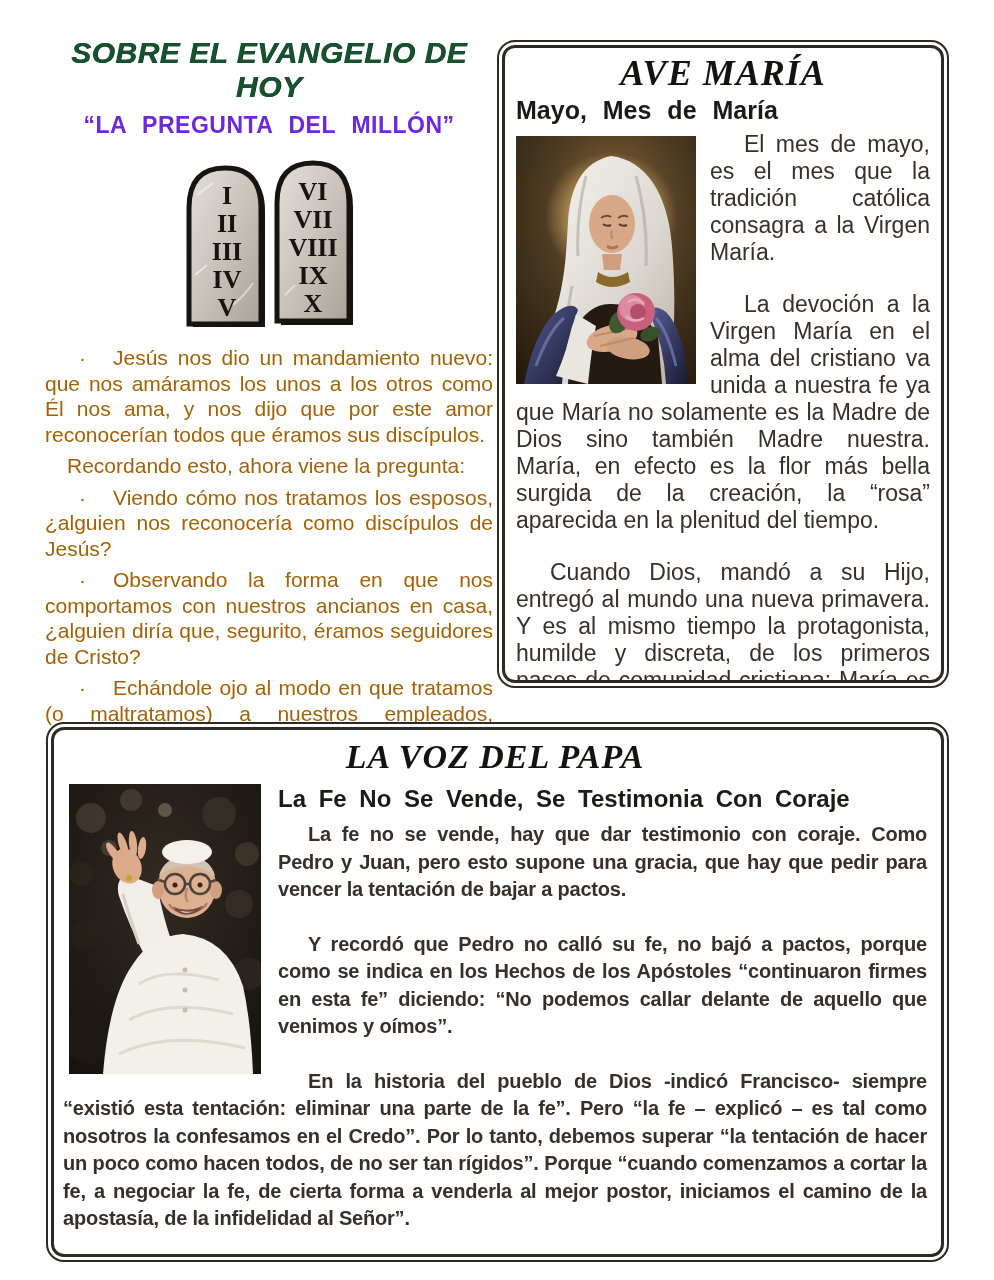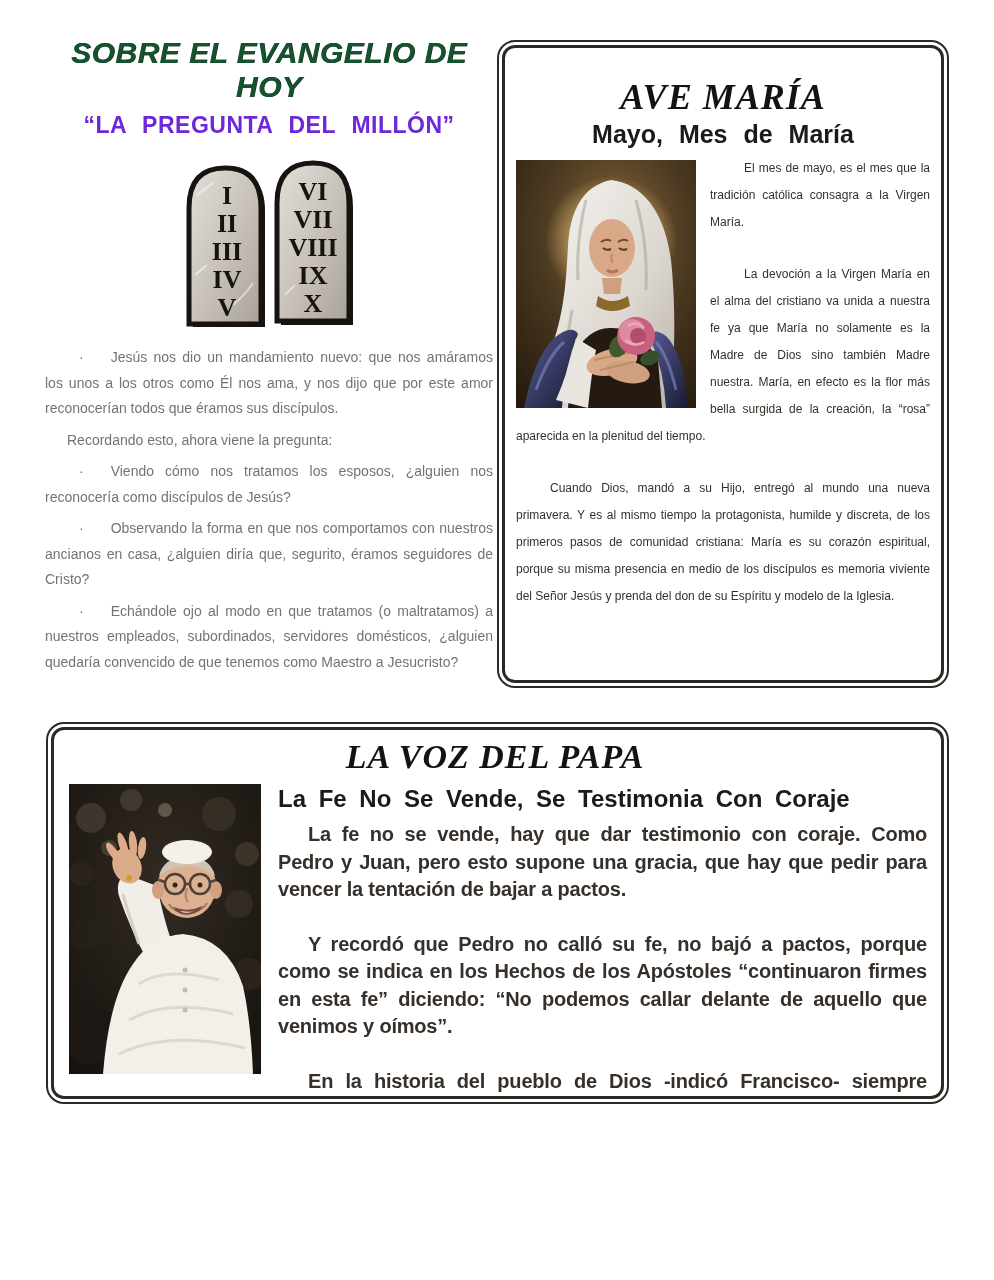--- a/index.html
+++ b/index.html
@@ -8,41 +8,41 @@
 
   
   .left-col{position:absolute;left:45px;top:36px;width:448px;}
   .ev-title{margin:0;text-align:center;font:italic bold 30px "Liberation Sans","DejaVu Sans",sans-serif;
             color:#14532d;letter-spacing:.5px;text-shadow:.5px 0 0 #1c1a17;}
   .ev-sub{margin:8px 0 0;text-align:center;font:bold 23px "Liberation Sans","DejaVu Sans",sans-serif;
           color:#6d28d9;word-spacing:9px;letter-spacing:.5px;}
   .tablets-wrap{width:192px;margin:16px auto 14px;}
   .tablet-num{font-family:"Liberation Serif","DejaVu Serif",serif;font-weight:bold;font-size:26px;fill:#17130f;}
 
-  .bodytext{font-size:14px;line-height:25.5px;text-align:justify;margin:0 0 6px;color:#737373;}
+  .bodytext{font-size:21px;line-height:25.5px;text-align:justify;margin:0 0 6px;color:#a16207;}
   .ind{text-indent:34px;}
   .ind-sm{text-indent:22px;}
   .bullet{margin-right:27px;}
 
   
   .box{position:absolute;border:2px solid #2d2a26;border-radius:18px;padding:3px;box-sizing:border-box;background:#fff;}
   .box-inner{border:3px solid #2d2a26;border-radius:13px;box-sizing:border-box;height:100%;overflow:hidden;}
 
   
   .ave-box{left:497px;top:40px;width:452px;height:648px;}
-  .ave-inner{padding:24px 11px 6px;}
+  .ave-inner{padding:0 11px 6px;}
   .serif-title{margin:4px 0 0;text-align:center;font:italic bold 36px "Liberation Serif","DejaVu Serif",serif;
                color:#15130f;letter-spacing:1px;}
-  .ave-sub{margin:2px 0 6px;text-align:center;font:bold 25px "Liberation Sans","DejaVu Sans",sans-serif;
+  .ave-sub{margin:2px 0 6px;font:bold 25px "Liberation Sans","DejaVu Sans",sans-serif;
            color:#1c1a17;word-spacing:9px;}
   .mary-img{float:left;width:180px;height:248px;margin:5px 14px 6px 0;}
-  .ave-par{font-size:12px;line-height:27px;text-align:justify;margin:0 0 25px;}
-
-  
-  .voz-box{left:46px;top:722px;width:903px;height:382px;}
+  .ave-par{font-size:23px;line-height:27px;text-align:justify;margin:0 0 25px;}
+
+  
+  .voz-box{left:46px;top:722px;width:903px;height:540px;}
   .voz-inner{padding:6px 14px 6px 9px;}
   .voz-title{margin:2px 0 0;text-align:center;font:italic bold 34px "Liberation Serif","DejaVu Serif",serif;
              color:#15130f;letter-spacing:1px;}
   .pope-img{float:left;width:192px;height:290px;margin:8px 17px 4px 6px;}
   .voz-sub{margin:9px 0 8px;font:bold 24px "Liberation Sans","DejaVu Sans",sans-serif;color:#1c1a17;
            word-spacing:6px;}
   .voz-par{font-size:20px;line-height:27.5px;letter-spacing:-.2px;text-align:justify;margin:0 0 27px;text-indent:30px;font-weight:bold;}
 </style>
 </head>
 <body>

